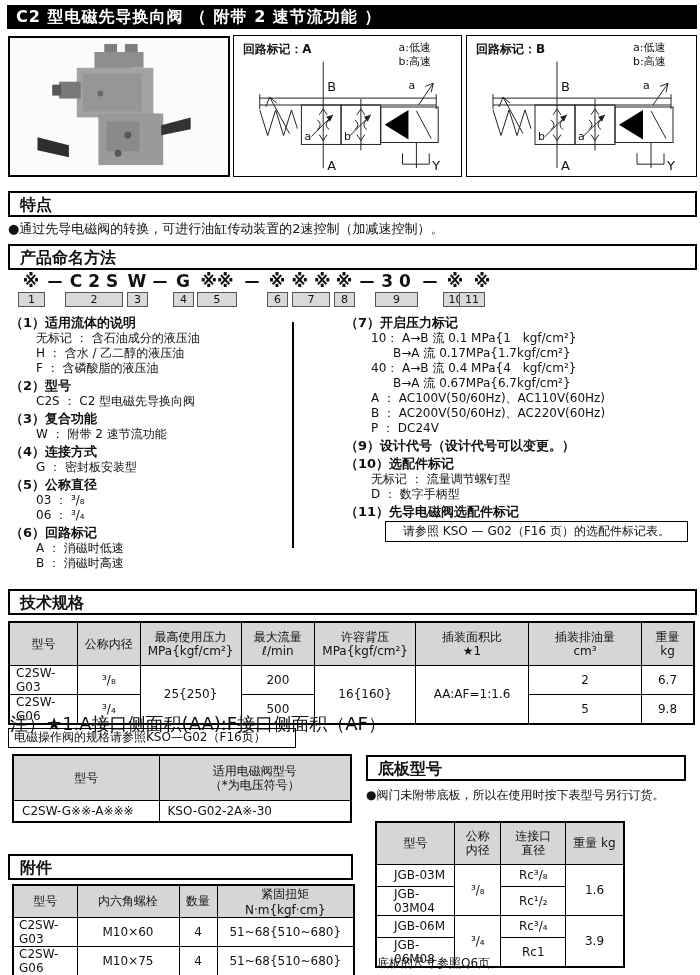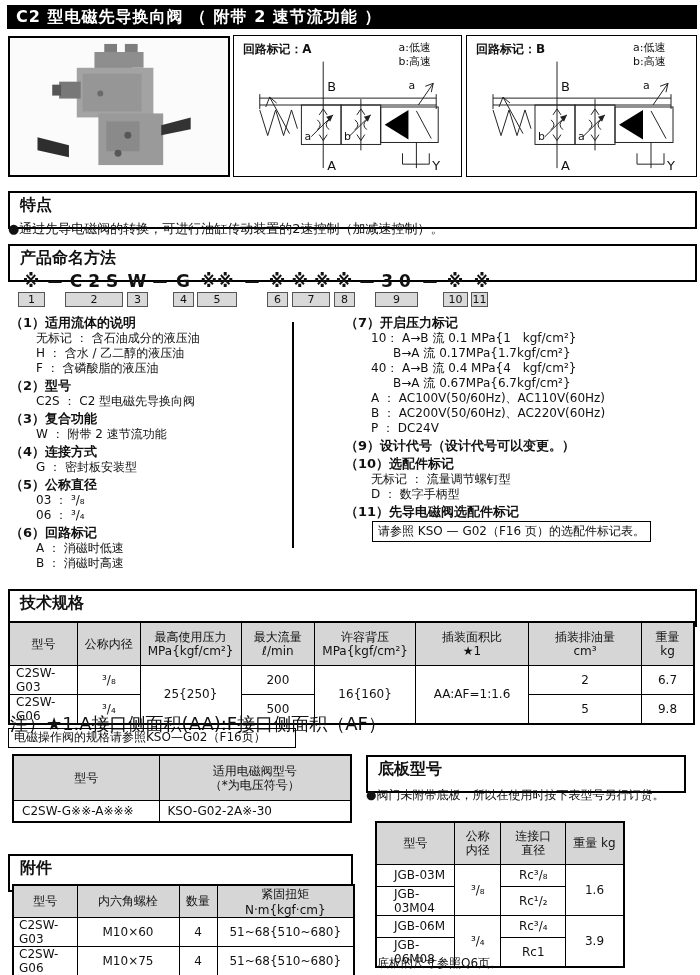--- a/index.html
+++ b/index.html
@@ -19,21 +19,21 @@
   .diagram-box{top:35px;height:142px;border:1.5px solid #000;background:#fff;}
   .diagram-a{left:233px;width:229px;}
   .diagram-b{left:466px;width:231px;}
   svg text{font-family:"DejaVu Sans","Liberation Sans",sans-serif;fill:#111;}
   .dg-title{font-size:12px;font-weight:bold;}
   .dg-small{font-size:11px;}
   .dg-port{font-size:13px;}
 
   
   .section-box{border:2px solid #000;background:#fff;font-weight:bold;font-size:16px;
-    padding:1px 10px;height:38px;line-height:21px;}
+    padding:1px 10px;height:26px;line-height:21px;}
   .feat-box{left:8px;top:191px;right:3px;}
   .naming-box{left:8px;top:244px;right:3px;}
   .spec-box{left:8px;top:589px;right:3px;}
   .fitting-box{left:8px;top:854px;width:345px;}
   .baseplate-box{left:366px;top:755px;width:320px;}
 
   .bullet-line{left:8px;top:220px;font-size:13px;}
 
   
   .code-token{position:absolute;transform:translateX(-50%);font-weight:bold;font-size:17px;white-space:nowrap;}
@@ -41,21 +41,21 @@
   .num-box{position:absolute;height:15px;background:#d9d9d9;border:1.5px solid #555;
     font-size:11px;text-align:center;line-height:14px;box-sizing:border-box;}
 
   
   .left-col{left:10px;top:313px;width:280px;}
   .right-col{left:345px;top:313px;width:352px;}
   .col-divider{left:292px;top:322px;width:1.5px;height:226px;background:#000;}
   .item-title{font-size:13px;font-weight:bold;line-height:16px;margin-top:2px;white-space:nowrap;}
   .item-line{font-size:12px;line-height:15px;padding-left:26px;white-space:nowrap;}
   .item-line.indent2{padding-left:48px;}
-  .note-box{display:inline-block;border:1.5px solid #000;padding:1px 5px;font-size:12px;margin-left:27px;margin-top:1px;white-space:nowrap;}
+  .note-box{display:inline-block;border:1.5px solid #000;padding:1px 17px;font-size:12px;margin-left:40px;margin-top:1px;white-space:nowrap;}
 
   
   table{border-collapse:collapse;table-layout:fixed;}
   th,td{border:1px solid #000;font-size:12px;font-weight:normal;text-align:center;padding:0 2px;overflow:hidden;}
   th{background:#d6d6d6;}
   .th-l1,.th-l2{line-height:14px;}
   .outer2{border:2px solid #000;}
 
   .spec-table{left:8px;top:621px;width:687px;}
   .spec-table tr.hdr{height:43px;}
@@ -214,21 +214,21 @@
   <span class="num-box" style="left:18px;top:21px;width:27px;">1</span>
   <span class="num-box" style="left:65px;top:21px;width:58px;">2</span>
   <span class="num-box" style="left:127px;top:21px;width:21px;">3</span>
   <span class="num-box" style="left:173px;top:21px;width:21px;">4</span>
   <span class="num-box" style="left:197px;top:21px;width:40px;">5</span>
   <span class="num-box" style="left:267px;top:21px;width:21px;">6</span>
   <span class="num-box" style="left:292px;top:21px;width:38px;">7</span>
   <span class="num-box" style="left:334px;top:21px;width:21px;">8</span>
   <span class="num-box" style="left:375px;top:21px;width:43px;">9</span>
   <span class="num-box" style="left:443px;top:21px;width:25px;">10</span>
-  <span class="num-box" style="left:471px;top:21px;width:17px;">11</span>
+  <span class="num-box" style="left:459px;top:21px;width:26px;">11</span>
 </div>
 
 <div class="abs left-col">
   <div>
     <div class="item-title"><span>（1）</span><span>适用流体的说明</span></div>
     <div class="item-line">无标记 ： 含石油成分的液压油</div>
     <div class="item-line">H ： 含水 / 乙二醇的液压油</div>
     <div class="item-line">F ： 含磷酸脂的液压油</div>
   </div>
   <div>

